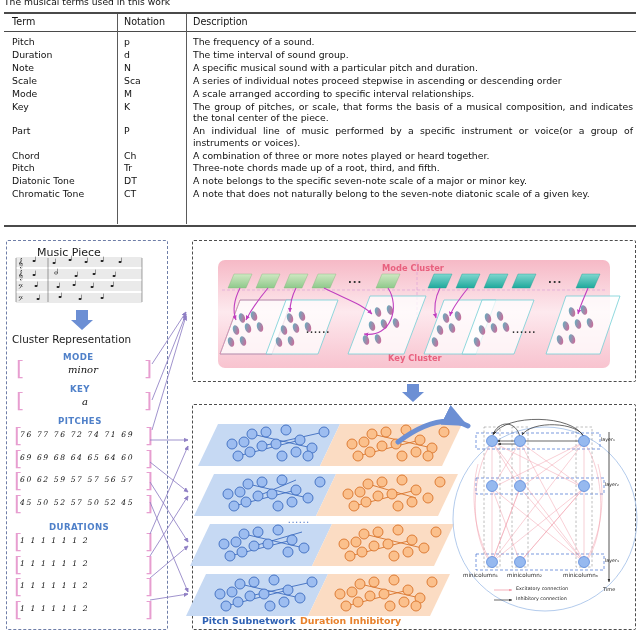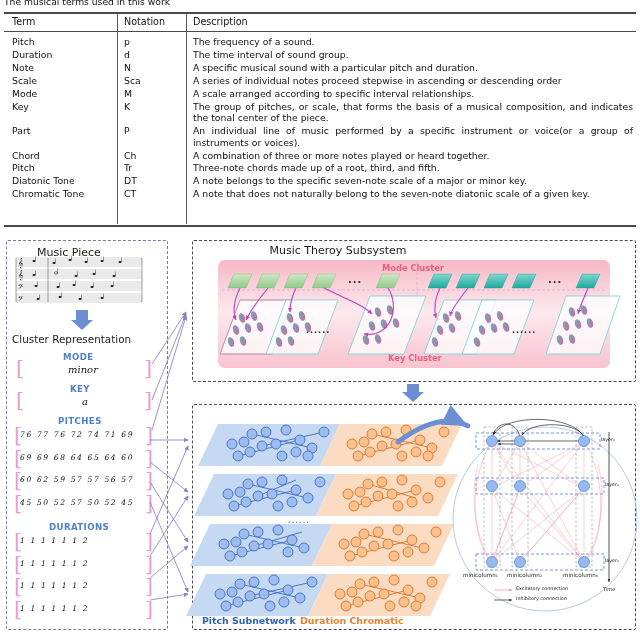--- a/index.html
+++ b/index.html
@@ -269,21 +269,20 @@
       <div class="lbl num-row" style="left: 20px; top: 324.5px;">1 1 1 1 1 1 2</div>
       <div class="brk" style="left: 14px; top: 342px;">[</div>
       <div class="brk" style="left: 145px; top: 342px;">]</div>
       <div class="lbl num-row" style="left: 20px; top: 347px;">1 1 1 1 1 1 2</div>
       <div class="brk" style="left: 14px; top: 364.5px;">[</div>
       <div class="brk" style="left: 145px; top: 364.5px;">]</div>
       <div class="lbl num-row" style="left: 20px; top: 369.5px;">1 1 1 1 1 1 2</div>
     </div>
 
   <div class="box-dashed grey" style="left:192px;top:6px;width:442px;height:140px;"></div>
-  <div class="lbl ttl-dark" style="left:338px;top:10px;transform:translateX(-50%);">Music Theroy Subsystem</div>
 
   <div style="position:absolute;left:218px;top:26px;width:392px;height:108px;border-radius:7px;
               background:linear-gradient(180deg,#f6b9c6 0%,#fde9ee 48%,#f8c3cf 100%);"></div>
 
   <div class="lbl ttl-pink" style="left:382px;top:29px;">Mode Cluster</div>
   <div class="lbl ttl-pink" style="left:388px;top:119px;">Key Cluster</div>
 
   <svg class="layer" style="pointer-events:none;">
     <defs>
       <linearGradient id="gGreen" x1="0" y1="0" x2="0" y2="1">
@@ -655,21 +654,21 @@
 
     <line x1="609" y1="198" x2="609" y2="348" stroke="#2a2a2a" stroke-width="0.8" marker-end="url(#mblk)"></line>
 
     <line x1="494" y1="356" x2="512" y2="356" stroke="#ef8f9e" stroke-width="0.7" marker-end="url(#mred)"></line>
     <line x1="494" y1="366" x2="512" y2="366" stroke="#2a2a2a" stroke-width="0.7" marker-end="url(#mblk)"></line>
   </svg>
 
   <div class="dots" style="left:288px;top:283px;font-size:7px;color:#6c8fd4;">......</div>
 
   <div class="lbl sub-lbl pitch-c" style="left:202px;top:381px;">Pitch Subnetwork</div>
-  <div class="lbl sub-lbl dur-c" style="left:300px;top:381px;">Duration Chromatic</div>
+  <div class="lbl sub-lbl dur-c" style="left:300px;top:381px;">Duration Inhibitory</div>
 
   <div class="lay-lbl" style="left:601px;top:203px;">layer₁</div>
   <div class="lay-lbl" style="left:605px;top:248px;">layer₂</div>
   <div class="lay-lbl" style="left:605px;top:324px;">layer₃</div>
 
   <div class="mini-lbl" style="left:463px;top:338px;">minicolumn₁</div>
   <div class="mini-lbl" style="left:507px;top:338px;">minicolumn₂</div>
   <div class="mini-lbl" style="left:563px;top:338px;">minicolumnₙ</div>
 
   <div class="leg-lbl" style="left:516px;top:352px;">Excitatory connection</div>

